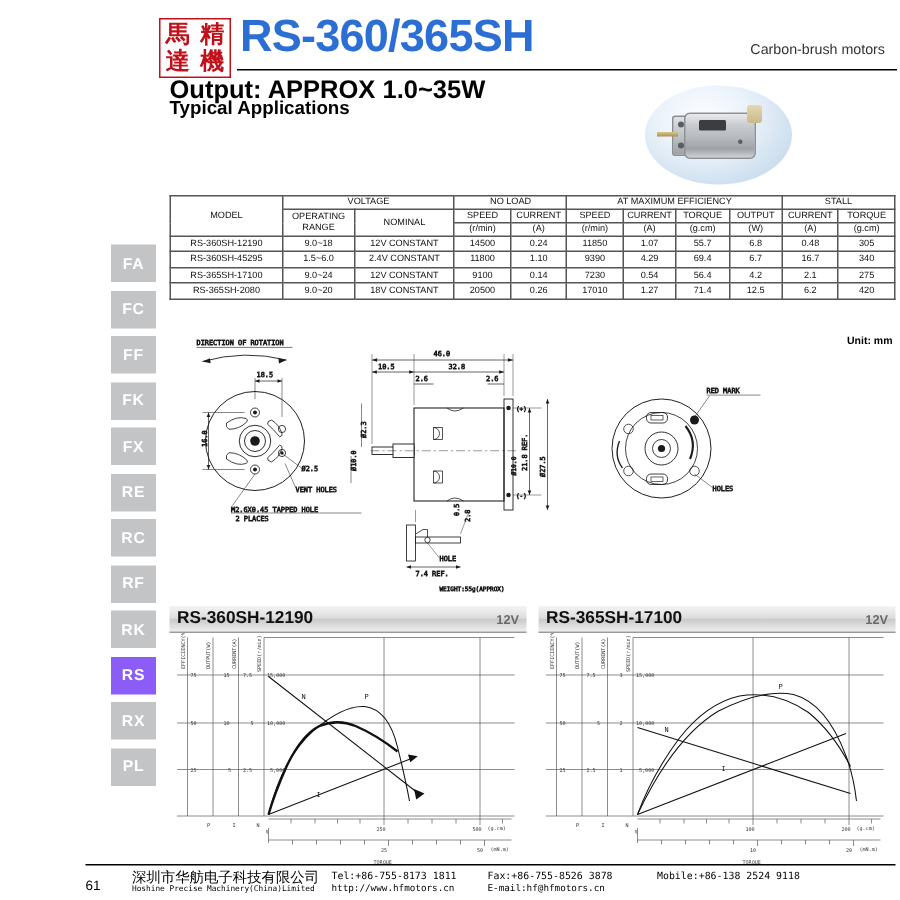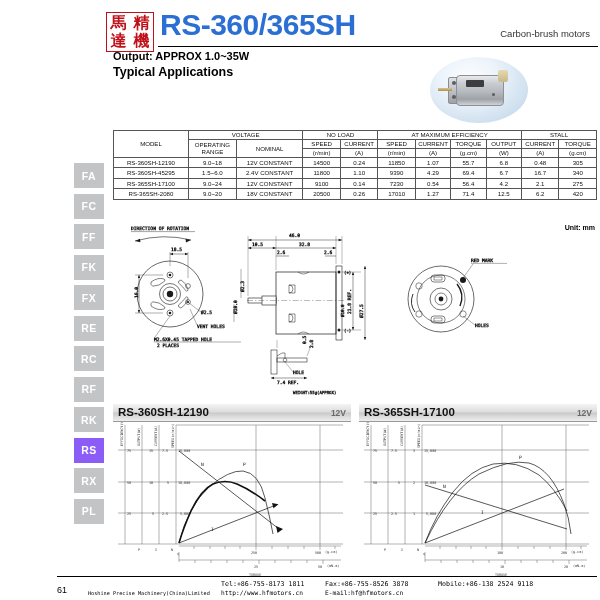--- a/index.html
+++ b/index.html
@@ -25,21 +25,21 @@
     line-height:18px;font-family:"DejaVu Sans", sans-serif;
   }
   .model-title{
     position:absolute;left:160px;top:8px;
     font-size:30px;font-weight:bold;color:#2b6fd4;letter-spacing:-0.5px;
     font-family:"Liberation Sans", sans-serif;
     text-align:center;
   }
   .hdr-rule{position:absolute;left:158px;top:46px;width:440px;height:1px;background:#000;}
   .carbon{position:absolute;right:10px;top:28px;font-size:9.5px;color:#333;}
-  .output-line{position:absolute;left:113px;top:50px;font-size:11px;font-weight:bold;}
+  .output-line{position:absolute;left:113px;top:50px;font-size:17px;font-weight:bold;}
   .typ-app{position:absolute;left:113px;top:65px;font-size:12.5px;font-weight:bold;}
   .applist{position:absolute;left:150px;top:80px;font-size:7.8px;line-height:9.6px;}
   .applist div{position:relative;padding-left:10px;white-space:nowrap;}
   .applist div.bul::before{
     content:"";position:absolute;left:1px;top:3.4px;width:3.2px;height:3.2px;
     background:#000;border-radius:50%;
   }
   
   .photo{
     position:absolute;left:430px;top:57px;width:98px;height:66px;
@@ -619,20 +619,21 @@
           <text x="160" y="37" font-size="4.6" fill="#111">P</text>
           <text x="122" y="92" font-size="4.6" fill="#111">I</text>
         </g>
       </svg>
     </div>
   </div>
 
   <div class="foot">
     <div class="foot-rule"></div>
     <div class="pg">61</div>
+    <div class="f-cn">深圳市华舫电子科技有限公司</div>
     <div class="f-en">Hoshine Precise Machinery(China)Limited</div>
     <div class="f-c2a">Tel:+86-755-8173 1811</div>
     <div class="f-c2b">http://www.hfmotors.cn</div>
     <div class="f-c3a">Fax:+86-755-8526 3878</div>
     <div class="f-c3b">E-mail:hf@hfmotors.cn</div>
     <div class="f-c4a">Mobile:+86-138 2524 9118</div>
   </div>
 
 </div>
 

